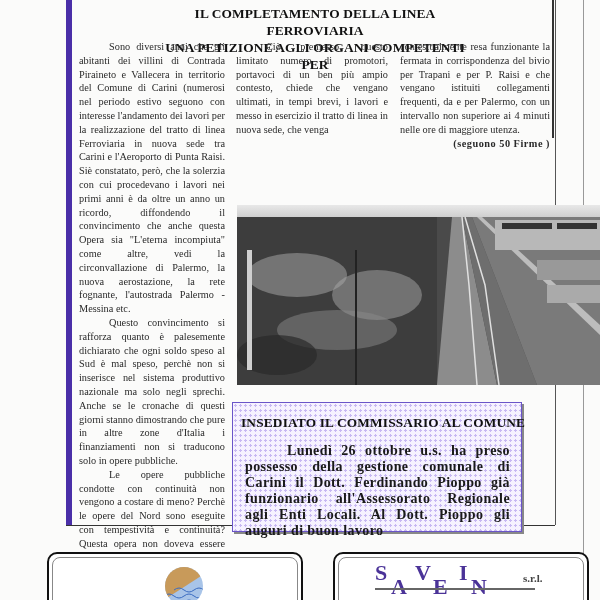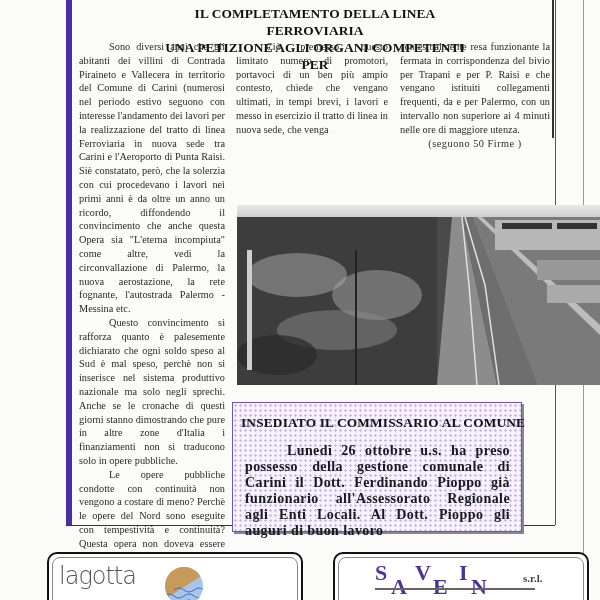--- a/index.html
+++ b/index.html
@@ -11,21 +11,21 @@
   .frame-bottom { left:66px; top:521px; width:489px; height:4px; border-bottom:1.5px solid #333; }
   .outer-line { left:583px; top:0; width:1px; height:600px; background:#999; }
   .headline { left:150px; top:5px; width:330px; text-align:center; font-weight:bold;
               font-size:13.4px; line-height:17px; color:#111; letter-spacing:0.1px; }
   .col { font-size:10.3px; line-height:13.8px; text-align:justify; color:#2a2a2a; }
   .col p { margin:0; }
   .col p.ind { text-indent:30px; }
   .col1 { left:79px; top:40px; width:146px; }
   .col2 { left:236px; top:40px; width:152px; }
   .col3 { left:400px; top:40px; width:150px; }
-  .signed { font-weight:normal; text-align:center; margin-top:2px; letter-spacing:0.5px; }
+  .signed { font-weight:bold; text-align:right; margin-top:2px; letter-spacing:0.5px; }
   .vline { left:552px; top:0; width:1.5px; height:138px; background:#333; }
   .photo { left:237px; top:205px; width:363px; height:180px; overflow:hidden;
            background:#3a3a3a; }
   .photo svg { display:block; }
   .notice { left:232px; top:402px; width:288px; height:128px; border:1.5px solid #6a55c8;
             background-color:#f6f2ff;
             background-image:radial-gradient(circle, #c7b8f2 1.1px, transparent 1.3px);
             background-size:5px 5px; box-shadow:2px 2px 0 #888; }
   .notice-title { position:absolute; left:8px; top:12px; width:275px; font-weight:bold;
                   font-size:13.3px; color:#111; letter-spacing:0.2px; white-space:nowrap; }
@@ -113,21 +113,20 @@
 
 <div class="abs notice">
   <div class="notice-title">INSEDIATO IL COMMISSARIO AL COMUNE</div>
   <div class="notice-body">
     <div class="ind">Lunedì 26 ottobre u.s. ha preso possesso della gestione comunale di Carini il Dott. Ferdinando Pioppo già funzionario all'Assessorato Regionale agli Enti Locali. Al Dott. Pioppo gli auguri di buon lavoro</div>
   </div>
 </div>
 
 <div class="abs ad ad1">
   <div class="ad-inner"></div>
-  <div class="lagotta">lagotta</div>
   <svg class="abs" style="left:115px;top:12px" width="40" height="40" viewBox="0 0 40 40">
     <clipPath id="c">
         <circle cx="20" cy="20" r="19"></circle>
       </clipPath>
     <g clip-path="url(#c)">
       <rect width="40" height="40" fill="#a8c4e8"></rect>
       <polygon points="0,0 40,0 40,8 0,34" fill="#c89a5a"></polygon>
       <path d="M0,30 q5,-4 10,0 t10,0 t10,0 t10,0" stroke="#3a6cc0" fill="none" stroke-width="1"></path>
       <path d="M0,36 q5,-4 10,0 t10,0 t10,0 t10,0" stroke="#3a6cc0" fill="none" stroke-width="1"></path>
       <path d="M10,24 q5,-4 10,0 t10,0 t10,0" stroke="#3a6cc0" fill="none" stroke-width="1"></path>

